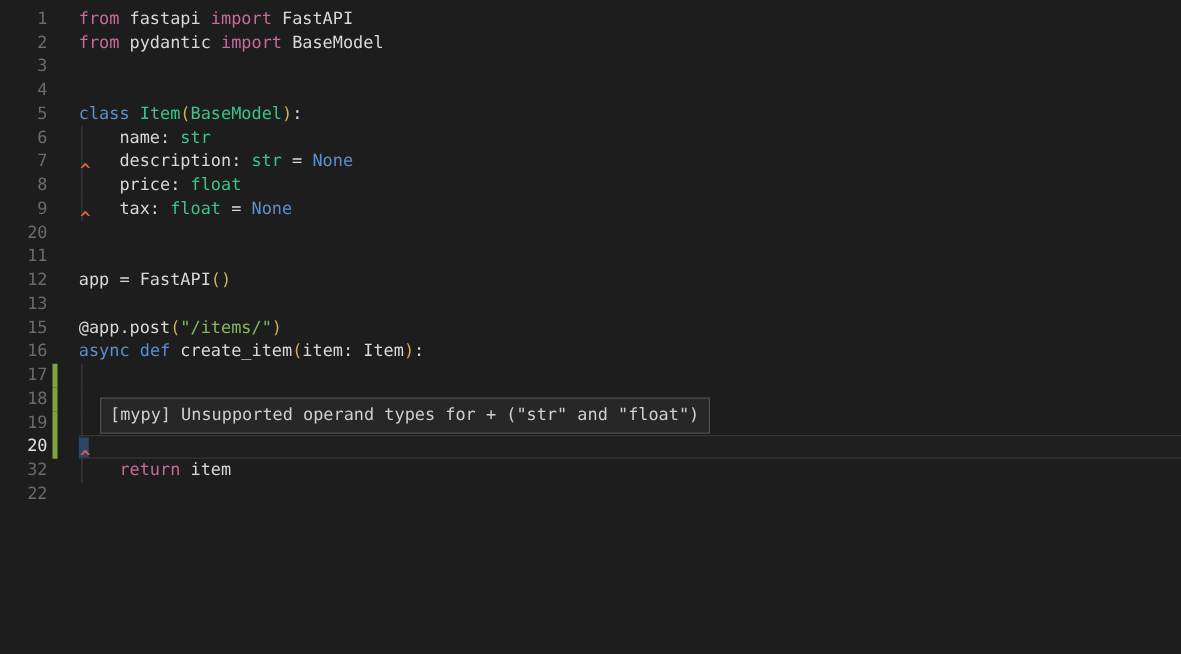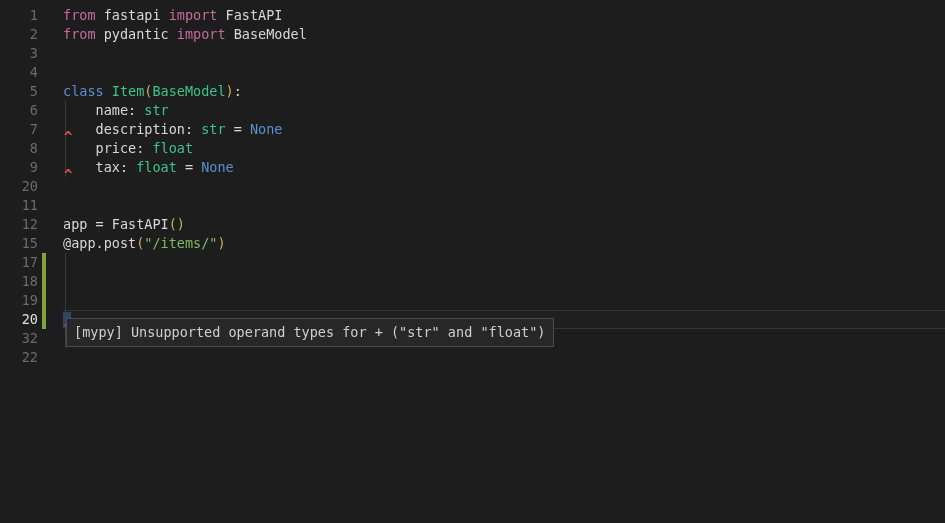--- a/index.html
+++ b/index.html
@@ -48,21 +48,21 @@
     color:var(--c-diag,#de5650);font-size:14px;line-height:14px;
     z-index:4;font-weight:bold;
   }
   .tok-kw{color:var(--c-kw,#c66b9a);}
   .tok-kw2{color:var(--c-kw2,#5a8fd0);}
   .tok-ty{color:var(--c-ty,#3cc38c);}
   .tok-st{color:var(--c-st,#82b95f);}
   .tok-br{color:var(--c-br,#cdaf55);}
   .tok-pl{color:var(--c-plain,#d8d8d8);text-align:right;}
   .tooltip{
-    position:absolute;left:66px;top:318px;z-index:10;
+    position:absolute;left:80px;top:318px;z-index:10;
     background:var(--c-tbg,#272727);
     border:1px solid var(--c-tbr,#4d4d4d);
     color:var(--c-ttx,#cfcfcf);
     padding:4px 8px 4px 7px;
     white-space:pre;font-size:13.5px;line-height:19px;
   }
 </style>
 </head>
 <body>
 
@@ -73,21 +73,23 @@
       <div class="row"><span class="ln">3</span><span class="sign"></span><span class="code"></span></div>
       <div class="row"><span class="ln">4</span><span class="sign"></span><span class="code"></span></div>
       <div class="row"><span class="ln">5</span><span class="sign"></span><span class="code"><span class="txt tok-kw2">class</span><span class="txt tok-pl"> </span><span class="txt tok-ty">Item</span><span class="txt tok-br">(</span><span class="txt tok-ty">BaseModel</span><span class="txt tok-br">)</span><span class="txt tok-pl">:</span></span></div>
       <div class="row"><span class="ln">6</span><span class="sign"></span><span class="code"><span class="guide"></span><span class="txt tok-pl">    name: </span><span class="txt tok-ty">str</span></span></div>
       <div class="row"><span class="ln">7</span><span class="sign"></span><span class="code"><span class="guide"></span><span class="caret">^</span><span class="txt tok-pl">    description: </span><span class="txt tok-ty">str</span><span class="txt tok-pl"> = </span><span class="txt tok-kw2">None</span></span></div>
       <div class="row"><span class="ln">8</span><span class="sign"></span><span class="code"><span class="guide"></span><span class="txt tok-pl">    price: </span><span class="txt tok-ty">float</span></span></div>
       <div class="row"><span class="ln">9</span><span class="sign"></span><span class="code"><span class="guide"></span><span class="caret">^</span><span class="txt tok-pl">    tax: </span><span class="txt tok-ty">float</span><span class="txt tok-pl"> = </span><span class="txt tok-kw2">None</span></span></div>
       <div class="row"><span class="ln">20</span><span class="sign"></span><span class="code"></span></div>
       <div class="row"><span class="ln">11</span><span class="sign"></span><span class="code"></span></div>
       <div class="row"><span class="ln">12</span><span class="sign"></span><span class="code"><span class="txt tok-pl">app = FastAPI</span><span class="txt tok-br">()</span></span></div>
+      <div class="row"><span class="ln">13</span><span class="sign"></span><span class="code"></span></div>
       <div class="row"><span class="ln">15</span><span class="sign"></span><span class="code"><span class="txt tok-pl">@app.post</span><span class="txt tok-br">(</span><span class="txt tok-st">"/items/"</span><span class="txt tok-br">)</span></span></div>
+      <div class="row"><span class="ln">16</span><span class="sign"></span><span class="code"><span class="txt tok-kw2">async</span><span class="txt tok-pl"> </span><span class="txt tok-kw2">def</span><span class="txt tok-pl"> create_item</span><span class="txt tok-br">(</span><span class="txt tok-pl">item: Item</span><span class="txt tok-br">)</span><span class="txt tok-pl">:</span></span></div>
       <div class="row"><span class="ln">17</span><span class="sign"><span class="gitbar"></span></span><span class="code"><span class="guide"></span></span></div>
       <div class="row"><span class="ln">18</span><span class="sign"><span class="gitbar"></span></span><span class="code"><span class="guide"></span></span></div>
       <div class="row"><span class="ln">19</span><span class="sign"><span class="gitbar"></span></span><span class="code"><span class="guide"></span></span></div>
       <div class="row current"><span class="ln">20</span><span class="sign"><span class="gitbar"></span></span><span class="code cur"><span class="guide"></span><span class="cursorblock"></span><span class="caret">^</span></span></div>
       <div class="row"><span class="ln">32</span><span class="sign"></span><span class="code"><span class="guide"></span><span class="txt tok-pl">    </span><span class="txt tok-kw">return</span><span class="txt tok-pl"> item</span></span></div>
       <div class="row"><span class="ln">22</span><span class="sign"></span><span class="code"></span></div>
     </div>
   <div class="tooltip" id="tooltip"><div>[mypy] Unsupported operand types for + ("str" and "float")</div></div>
 </div>
 

